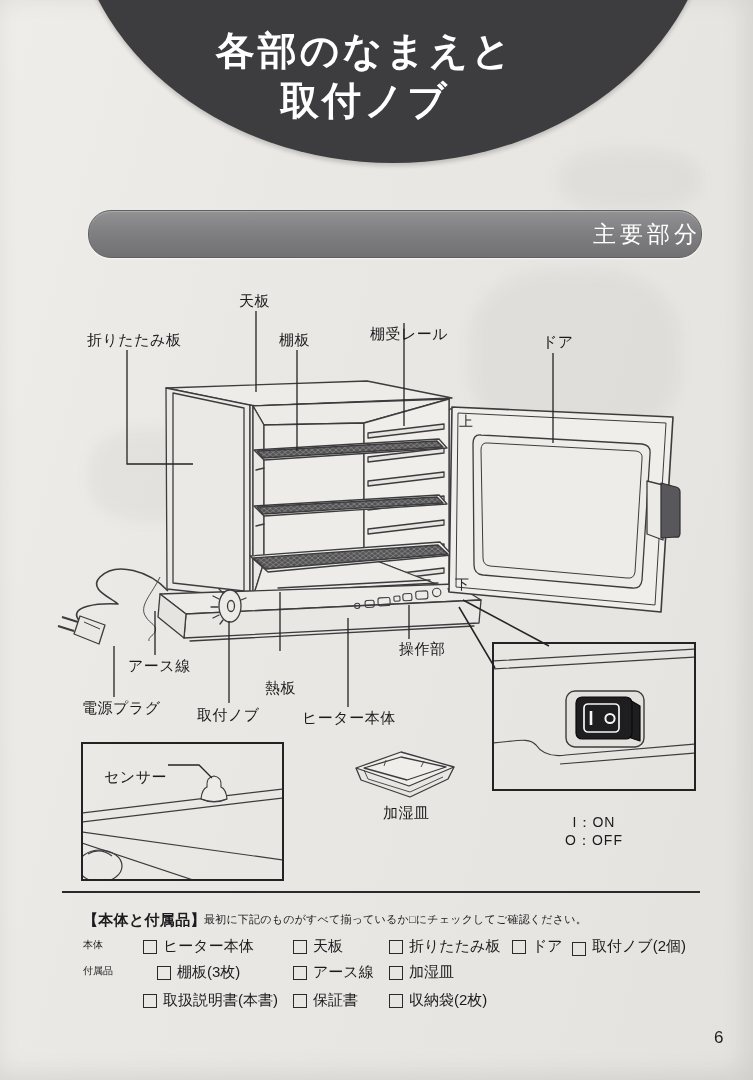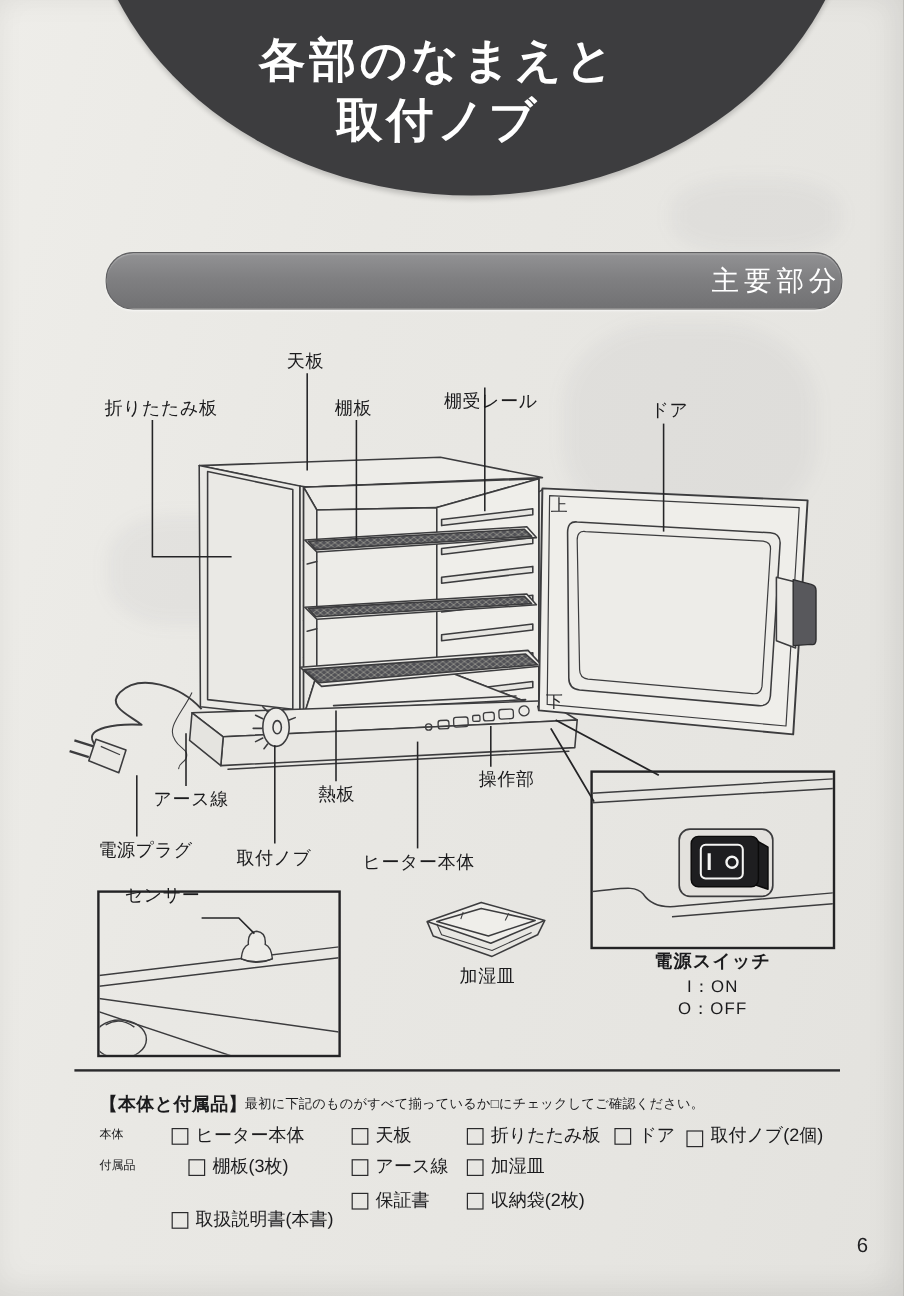--- a/index.html
+++ b/index.html
@@ -195,27 +195,26 @@
   </svg>
 
   <div class="lbl" style="left:87px;top:331px;">折りたたみ板</div>
   <div class="lbl" style="left:239px;top:292px;">天板</div>
   <div class="lbl" style="left:279px;top:331px;">棚板</div>
   <div class="lbl" style="left:370px;top:304px;margin-top:21px;">棚受レール</div>
   <div class="lbl" style="left:542px;top:333px;">ドア</div>
   <div class="lbl" style="left:128px;top:657px;">アース線</div>
   <div class="lbl" style="left:82px;top:699px;">電源プラグ</div>
   <div class="lbl" style="left:197px;top:706px;">取付ノブ</div>
-  <div class="lbl" style="left:265px;top:653px;">熱板</div>
+  <div class="lbl" style="left:265px;top:679px;">熱板</div>
   <div class="lbl" style="left:302px;top:709px;">ヒーター本体</div>
   <div class="lbl" style="left:399px;top:640px;">操作部</div>
-  <div class="lbl" style="left:104px;top:737px;">センサー</div>
+  <div class="lbl" style="left:104px;top:768px;">センサー</div>
   <div class="lbl" style="left:383px;top:804px;">加湿皿</div>
 
-  <div class="switch-caption ctr" style="left:493px;top:792px;width:202px;">電源スイッチ</div>
   <div class="switch-io ctr" style="left:493px;top:814px;width:202px;">I：ON</div>
   <div class="switch-io ctr" style="left:493px;top:832px;width:202px;">O：OFF</div>
 
   <div class="rule" style="left:62px;top:891px;width:638px;"></div>
 
   <div class="chk-head" style="left:83px;top:911px;">【本体と付属品】</div>
   <div class="chk-instr" style="left:204px;top:912px;">最初に下記のものがすべて揃っているか□にチェックしてご確認ください。</div>
 
   <div class="chk-cat" style="left:83px;top:938px;">本体</div>
   <div class="chk-item" style="left:143px;top:937px;">
@@ -246,21 +245,21 @@
   </div>
   <div class="chk-item" style="left:293px;top:963px;">
     <span class="chk-box"></span>
     <span>アース線</span>
   </div>
   <div class="chk-item" style="left:389px;top:963px;">
     <span class="chk-box"></span>
     <span>加湿皿</span>
   </div>
 
-  <div class="chk-item" style="left:143px;top:991px;margin-top:16px;">
+  <div class="chk-item" style="left:143px;top:991px;">
     <span class="chk-box"></span>
     <span>取扱説明書(本書)</span>
   </div>
   <div class="chk-item" style="left:293px;top:991px;">
     <span class="chk-box"></span>
     <span>保証書</span>
   </div>
   <div class="chk-item" style="left:389px;top:991px;">
     <span class="chk-box"></span>
     <span>収納袋(2枚)</span>

